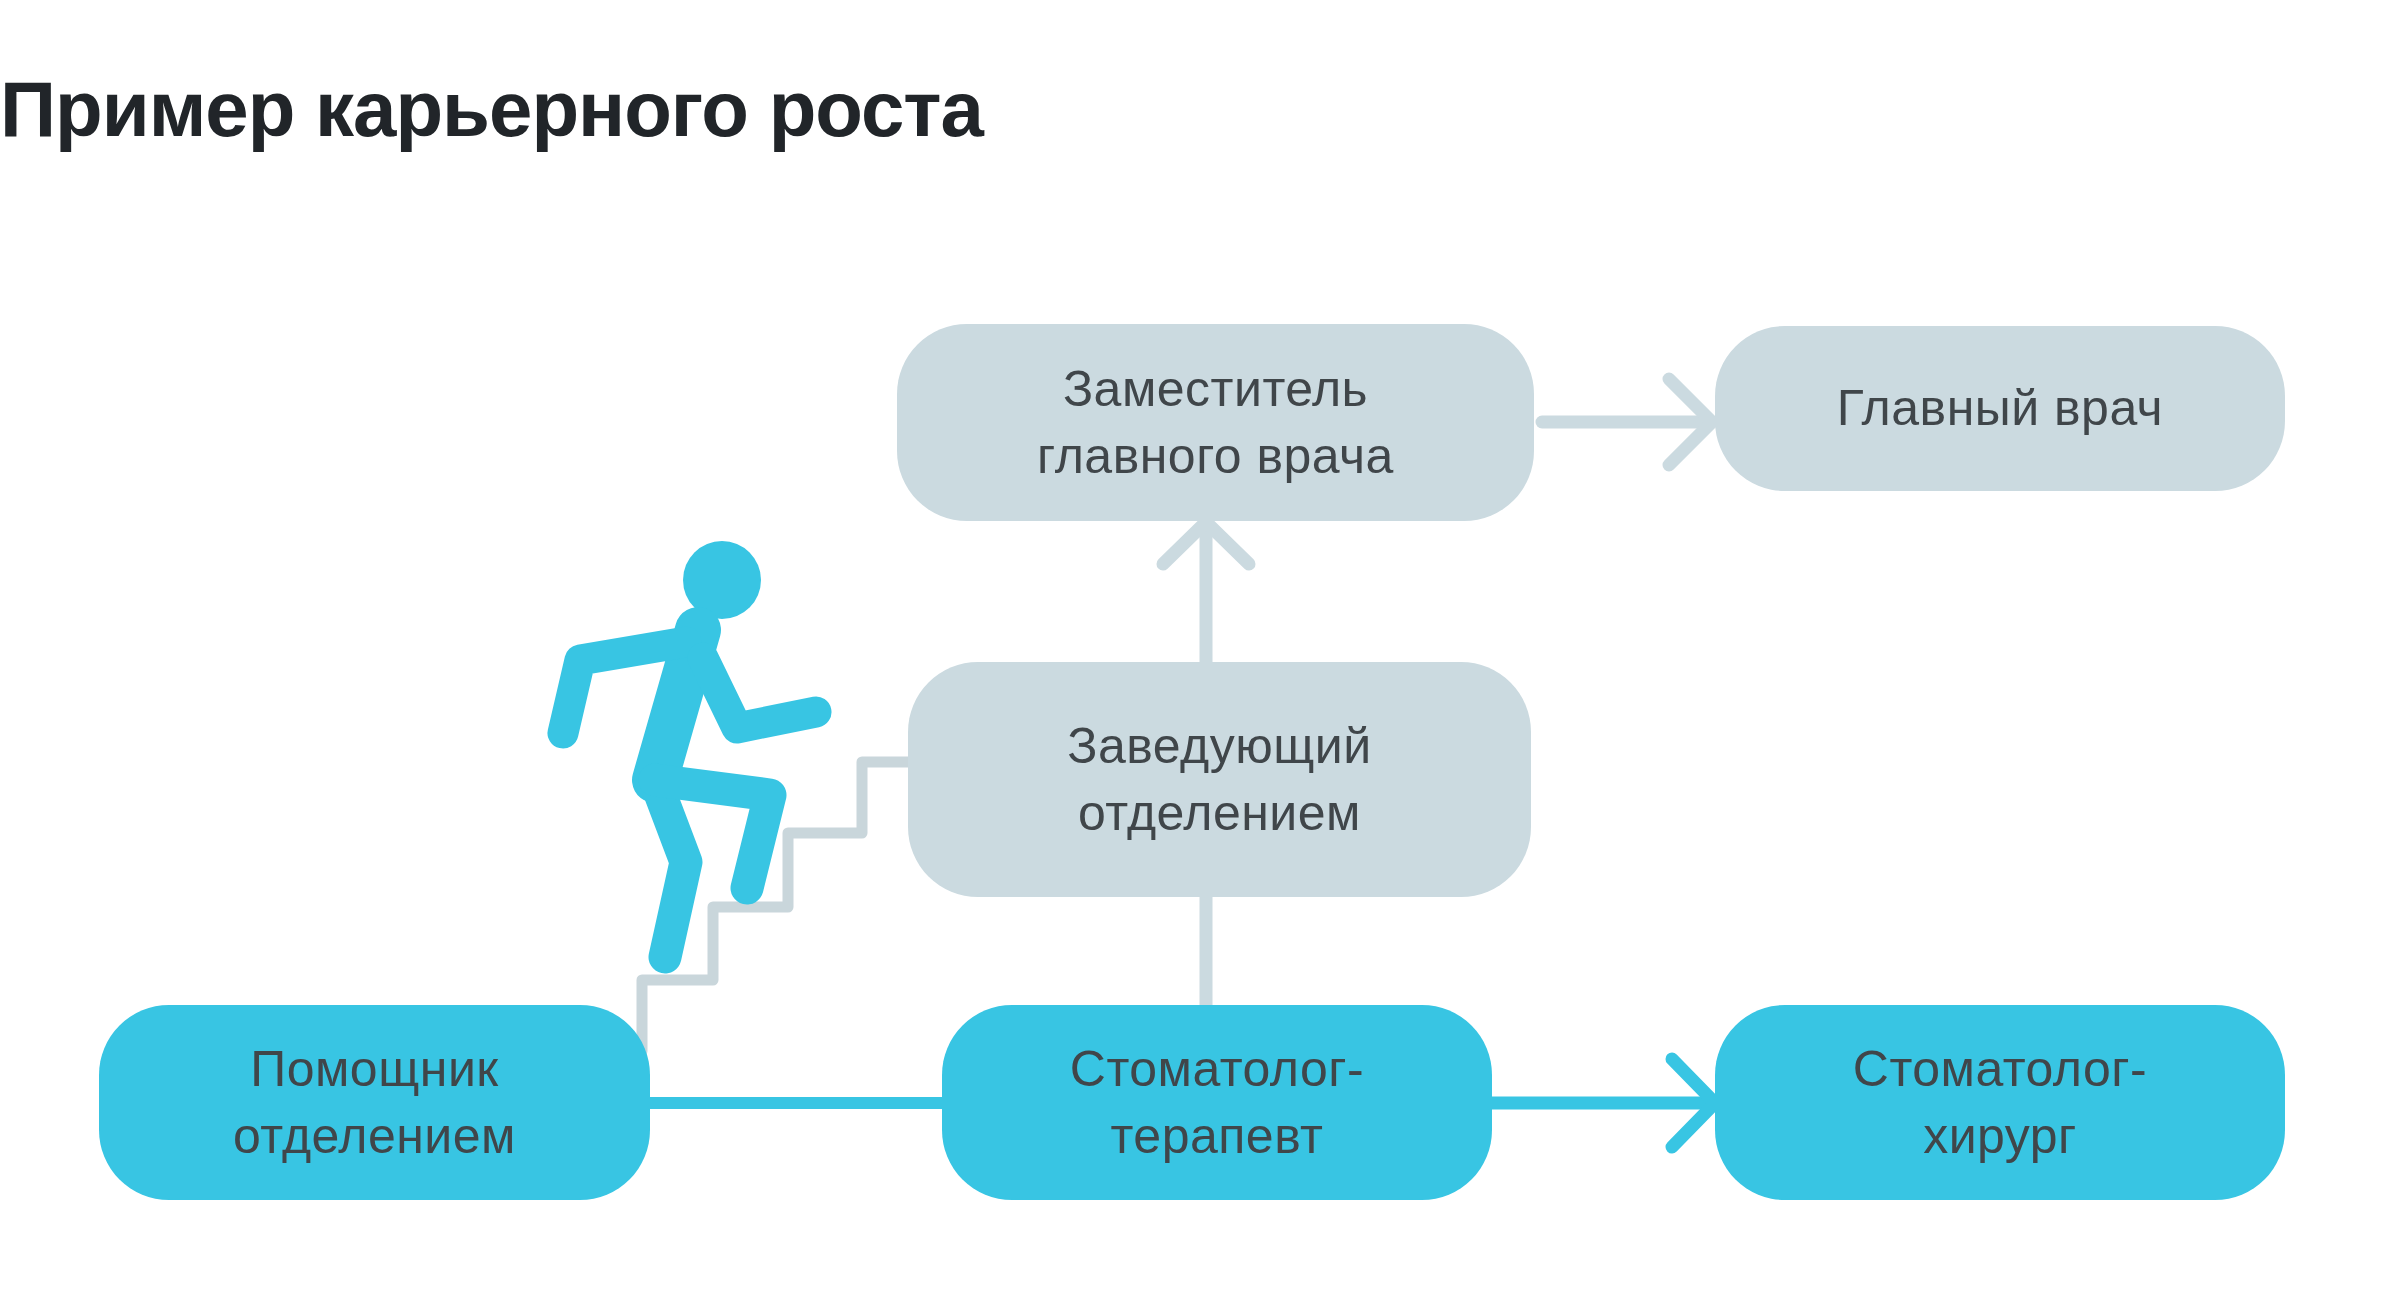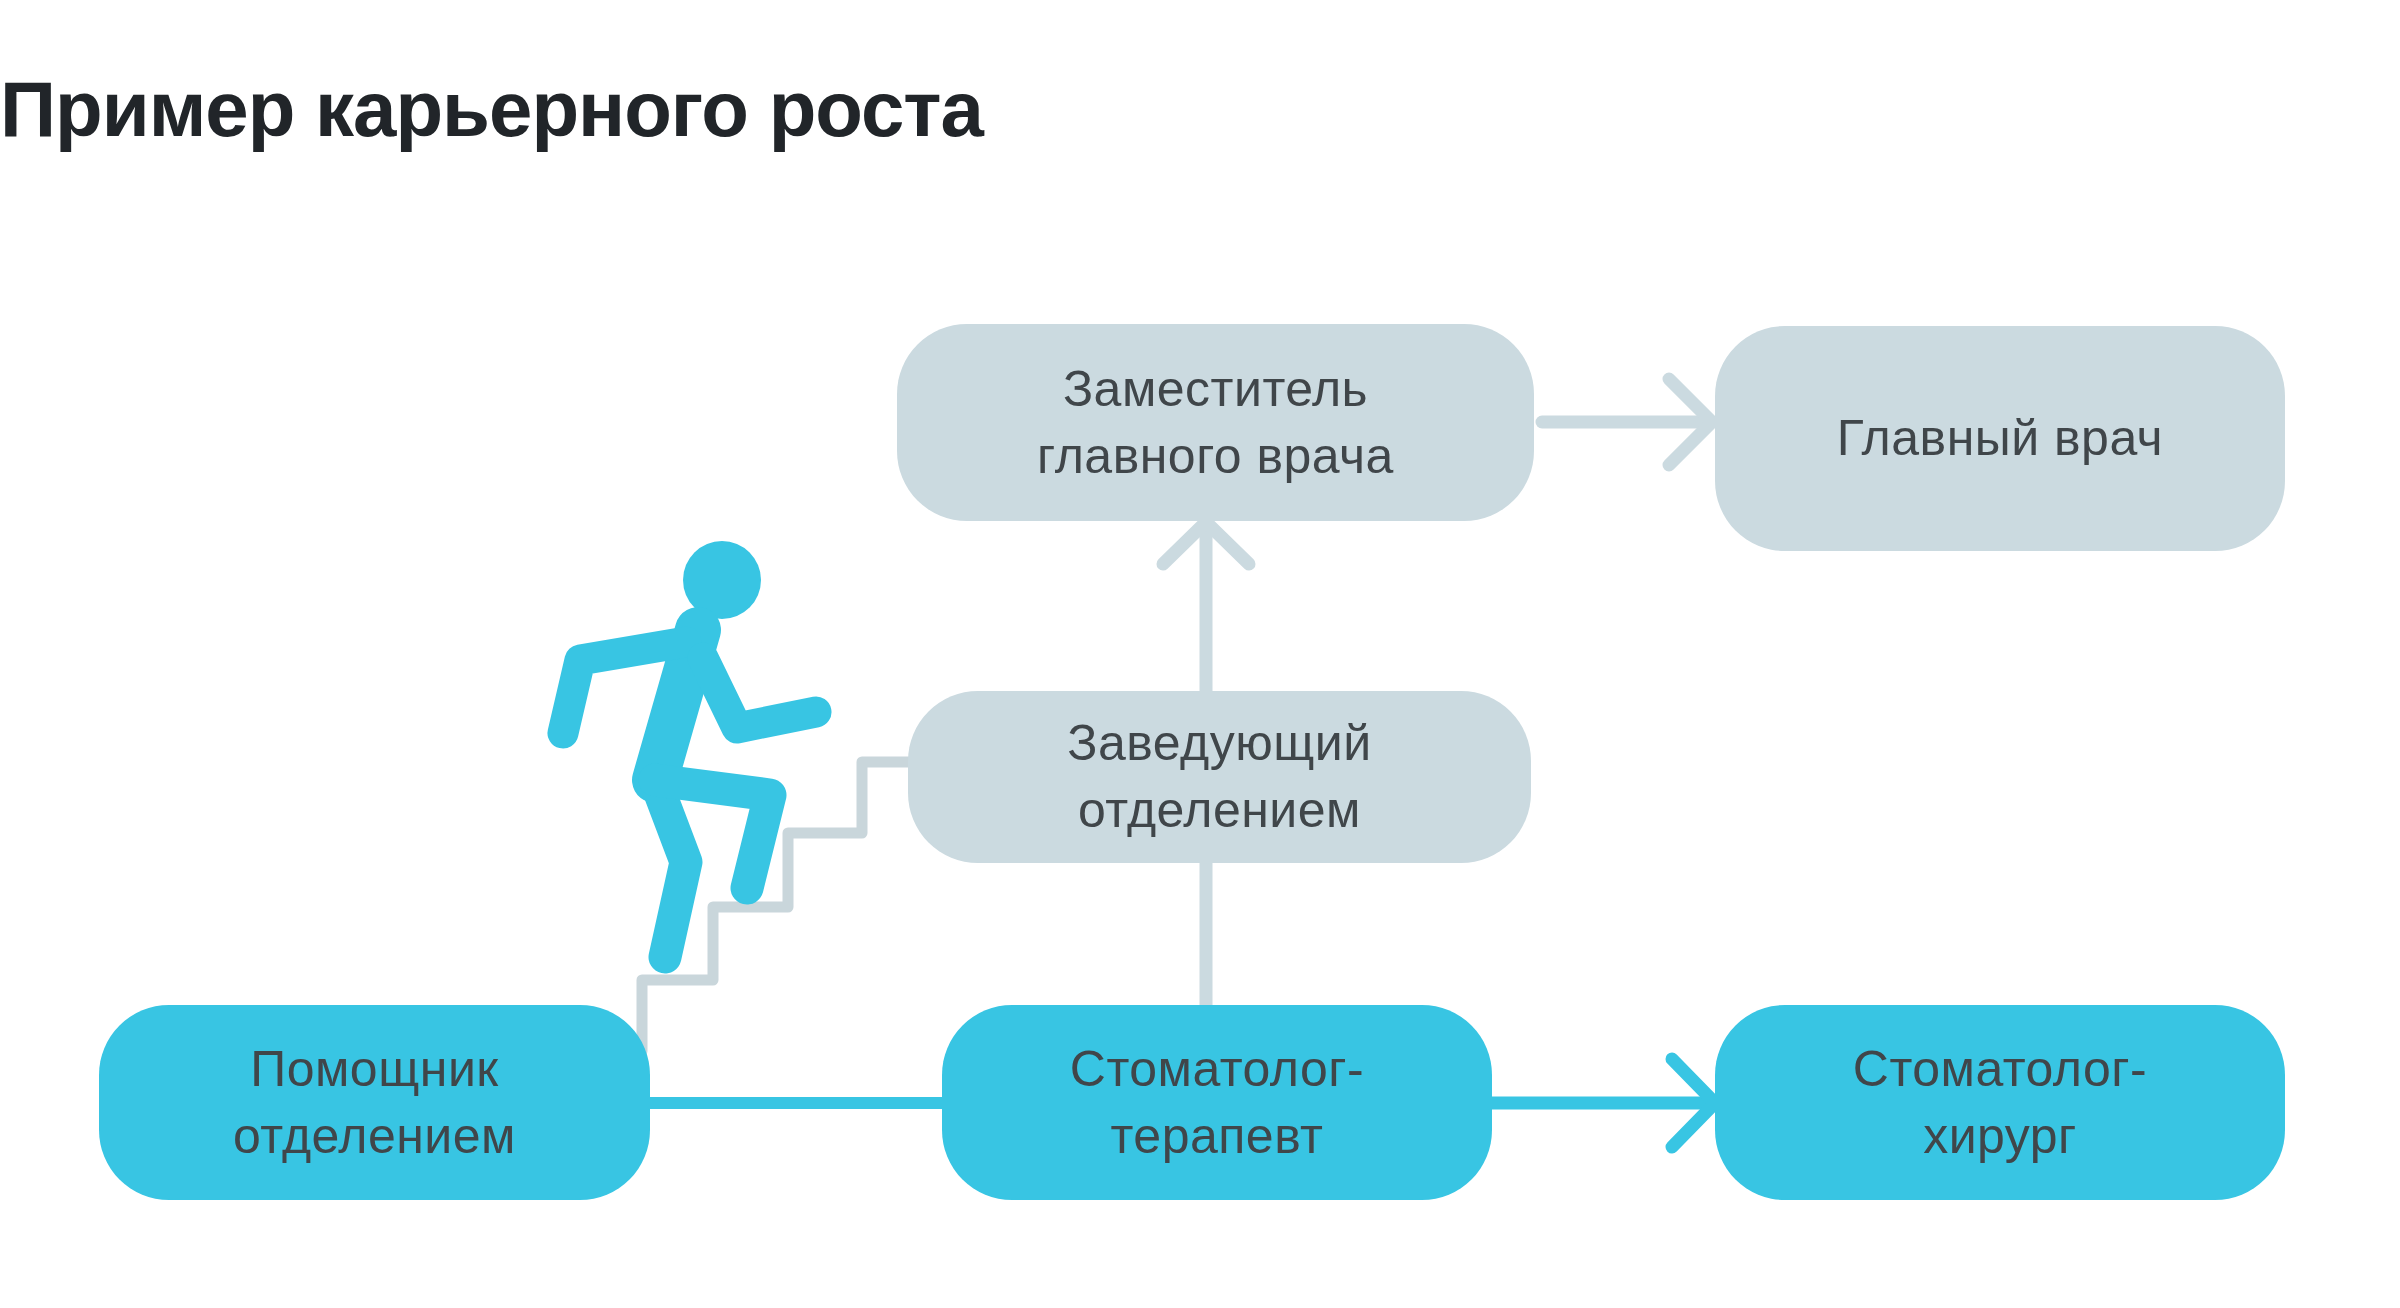--- a/index.html
+++ b/index.html
@@ -30,22 +30,22 @@
     display:flex;align-items:center;justify-content:center;
     border-radius:70px;
     text-align:center;
     font-size:50px;line-height:67px;font-weight:300;letter-spacing:0.5px;
     color:var(--ink);
     white-space:pre-line;
   }
   .pill--muted{background:var(--muted);}
   .pill--accent{background:var(--accent);}
   .pill--deputy-chief   {left:897px;  top:324px;  width:637px; height:197px;}
-  .pill--chief          {left:1715px; top:326px;  width:570px; height:225px;}
-  .pill--department-head{left:908px;  top:691px;  width:623px; height:172px;}
+  .pill--chief          {left:1715px; top:326px;  width:570px; height:165px;}
+  .pill--department-head{left:908px;  top:662px;  width:623px; height:235px;}
   .pill--assistant      {left:99px;   top:1005px; width:551px; height:195px;}
   .pill--therapist      {left:942px;  top:1005px; width:550px; height:195px;}
   .pill--surgeon        {left:1715px; top:1005px; width:570px; height:195px;}
 </style>
 </head>
 <body>
 
 <div class="canvas">
 
   <div class="page-title">Пример карьерного роста</div>

